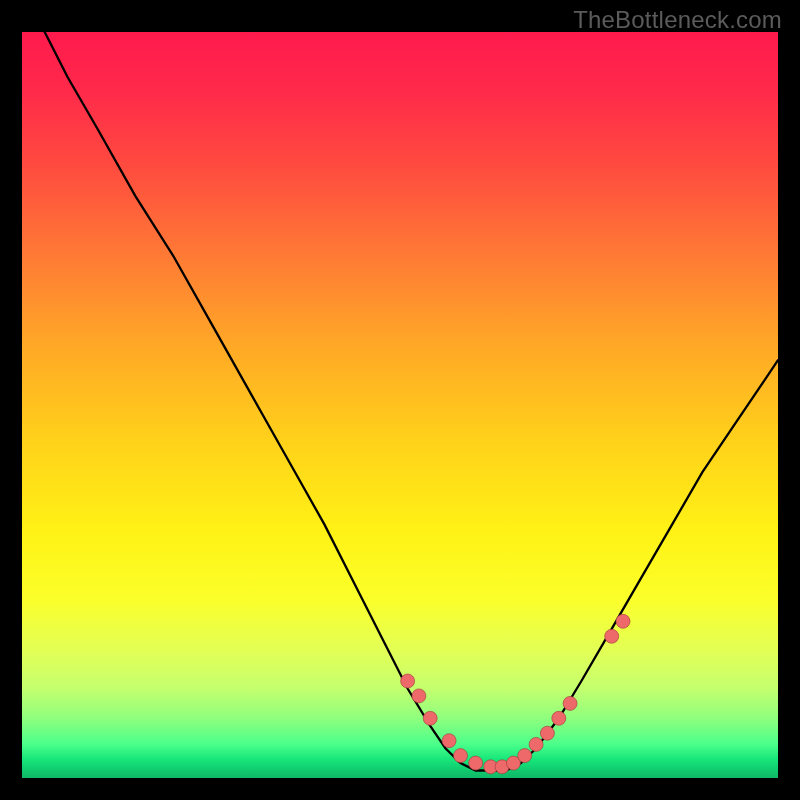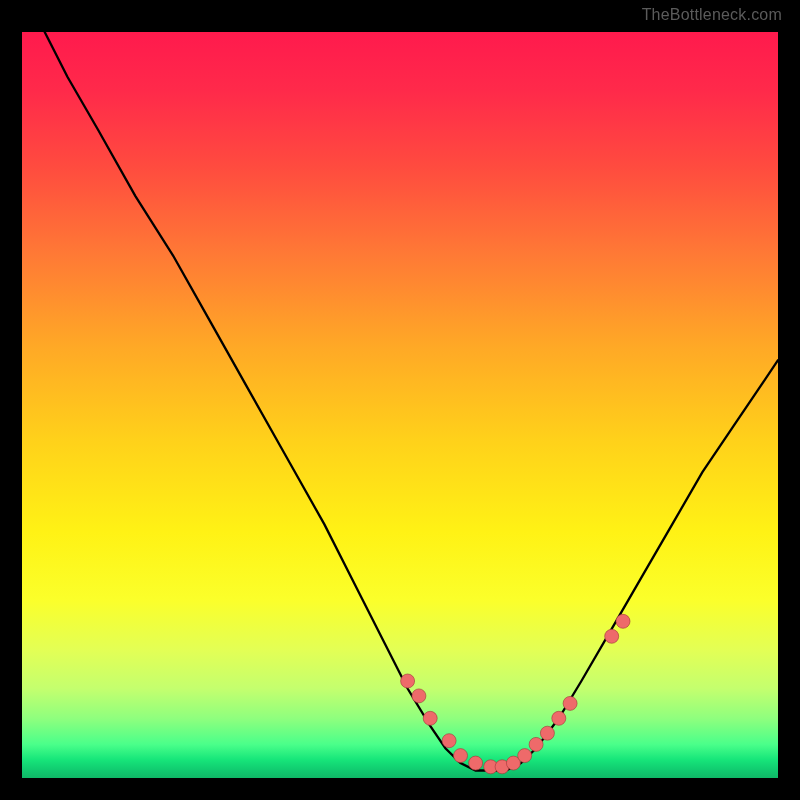--- a/index.html
+++ b/index.html
@@ -33,21 +33,21 @@
       #17e67a 97.5%,
       #10c96f 99%,
       #0fb867 100%
     );
   }
   .watermark {
     position: absolute;
     top: 6px;
     right: 18px;
     color: #5b5b5b;
-    font-size: 16px;
+    font-size: 24px;
     letter-spacing: 0.2px;
     user-select: none;
   }
   svg.overlay {
     position: absolute;
     left: 0;
     top: 0;
     width: 756px;
     height: 746px;
     overflow: visible;

